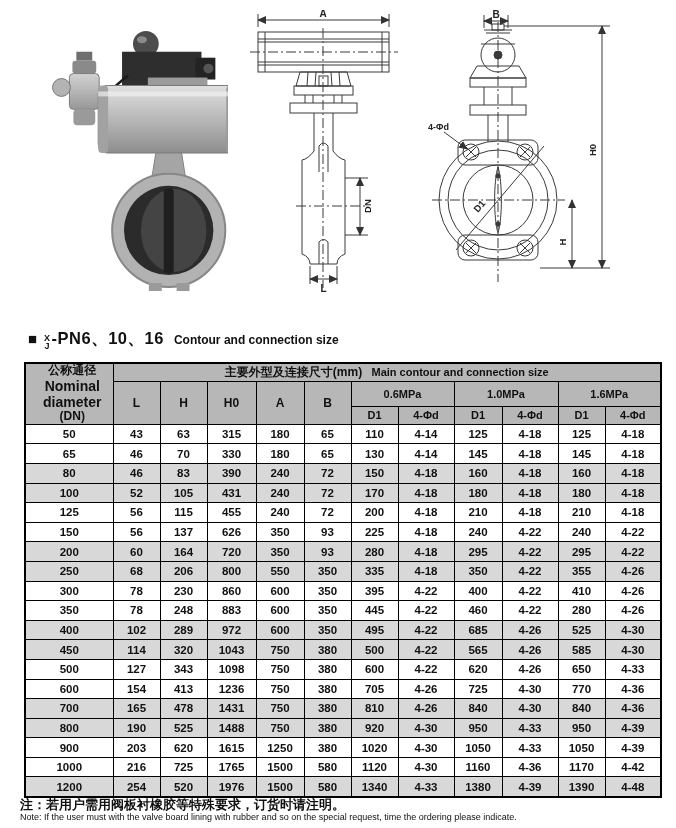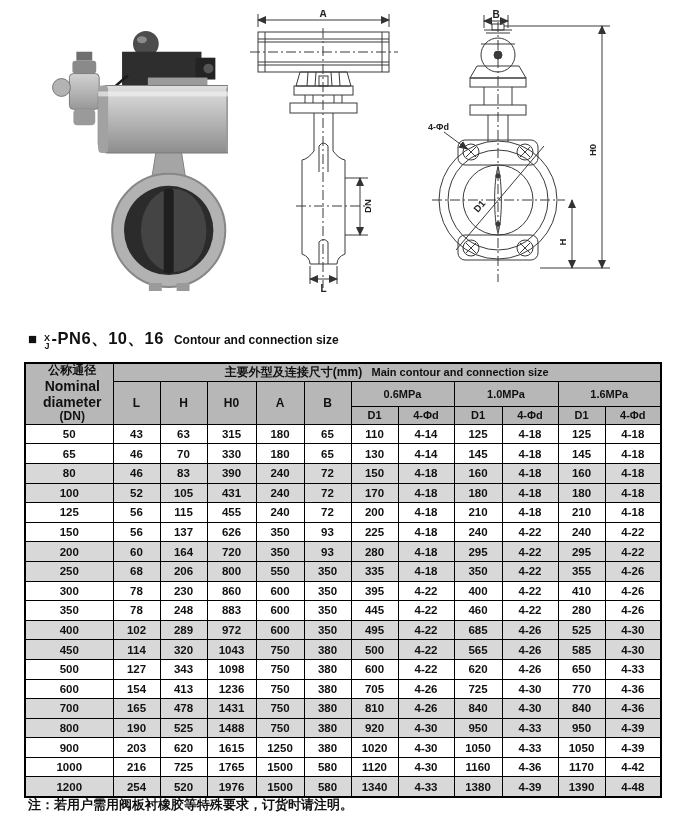--- a/index.html
+++ b/index.html
@@ -27,21 +27,21 @@
   .tbl .hdr-main .tiny{font-size:11px;font-weight:bold;margin-left:6px;}
   .tbl .hdr-dim{height:21px;font-size:12px;}
   .tbl .hdr-press{height:20px;font-size:11px;margin-left:24px;}
   .tbl .hdr-sub th{height:17px;font-size:11px;}
   .tbl th.dn-cell{font-size:12px;line-height:1.15;padding-left:6px;}
   .tbl th.dn-cell .tiny{font-size:14px;font-weight:bold;}
   .tbl td{height:18.6px;font-size:11.5px;font-weight:bold;background:#ffffff;}
   .tbl tr.shaded td{background:#d8d8d8;}
 
   
-  .note{position:absolute;left:28px;top:798px;}
+  .note{position:absolute;left:20px;top:798px;}
   .note-cn{font-size:13px;font-weight:bold;line-height:14px;}
   .note-en{font-size:9px;line-height:11px;}
 
   svg text{font-family:"Liberation Sans",sans-serif;}
 </style>
 </head>
 <body>
 
 <div class="page">
 
@@ -542,15 +542,16 @@
           <td>1380</td>
           <td>4-39</td>
           <td>1390</td>
           <td>4-48</td>
         </tr>
       </tbody>
   </table>
 
   <div class="note">
     <div class="note-cn">注：若用户需用阀板衬橡胶等特殊要求，订货时请注明。</div>
+    <div class="note-en">Note: If the user must with the valve board lining with rubber and so on the special request, time the ordering please indicate.</div>
   </div>
 
 </div>
 
 </body></html>

